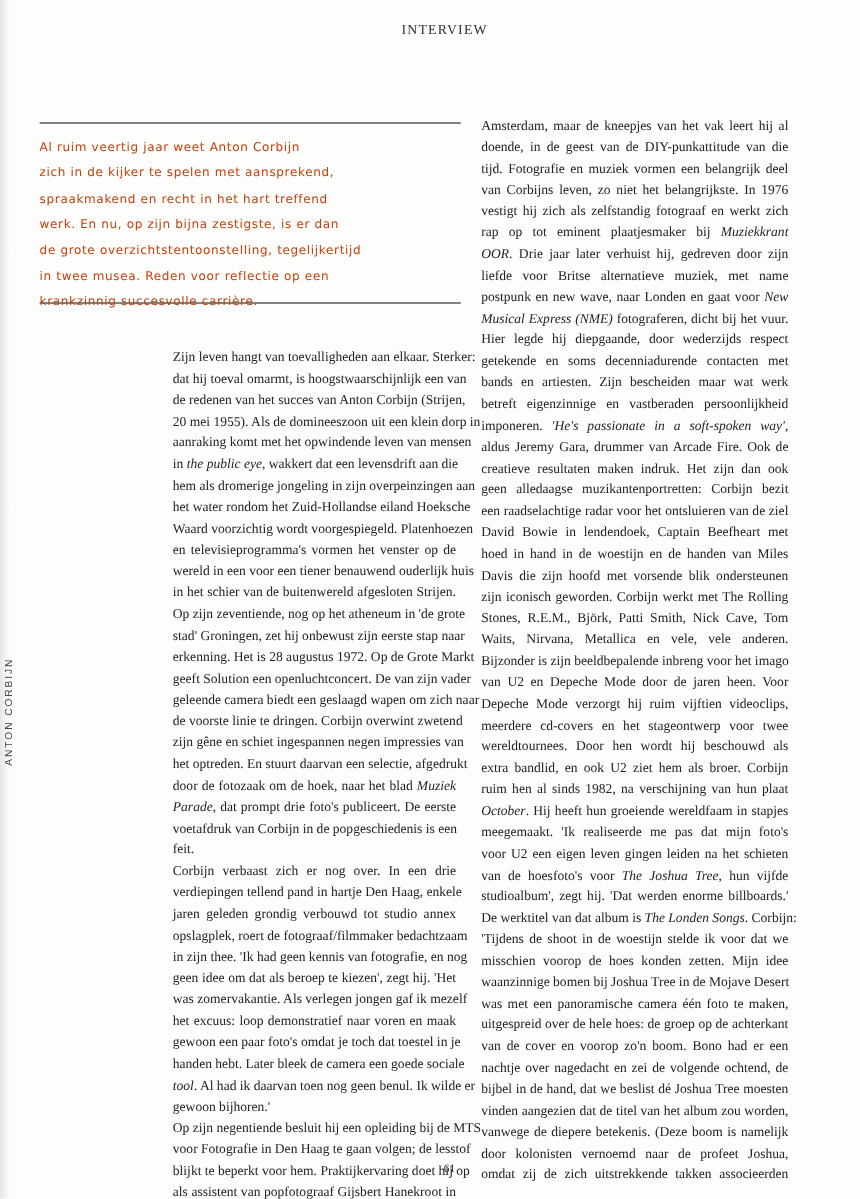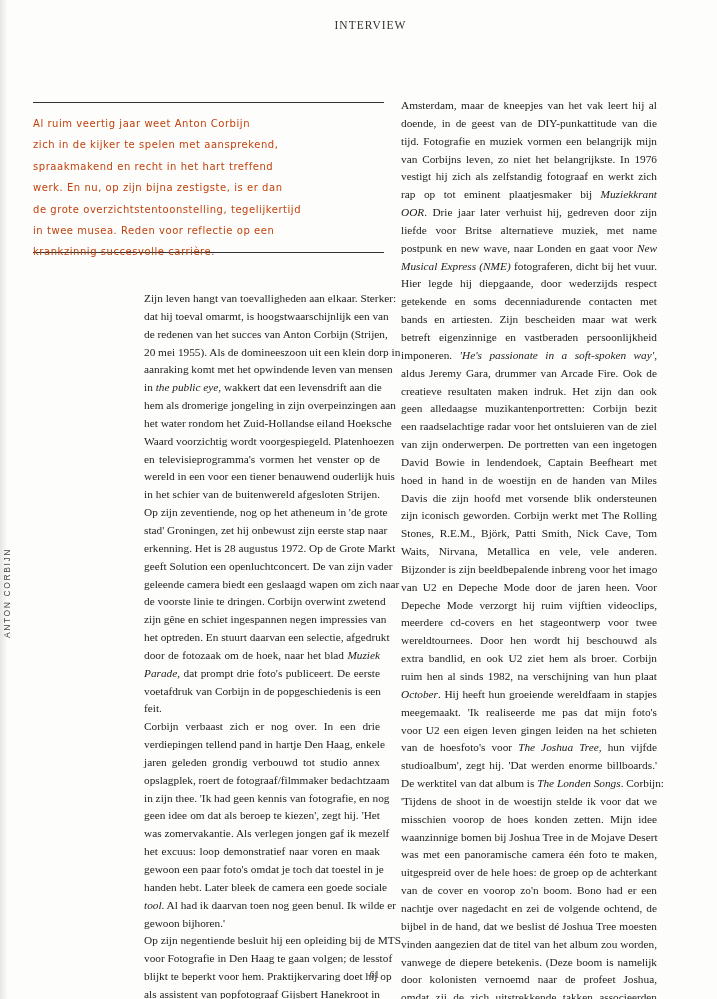--- a/index.html
+++ b/index.html
@@ -124,38 +124,37 @@
     <div class="ln"><em>tool</em><span>. Al had ik daarvan toen nog geen benul. Ik wilde er</span></div>
     <div class="ln last">gewoon bijhoren.'</div>
     <div class="ln">Op zijn negentiende besluit hij een opleiding bij de MTS</div>
     <div class="ln">voor Fotografie in Den Haag te gaan volgen; de lesstof</div>
     <div class="ln">blijkt te beperkt voor hem. Praktijkervaring doet hij op</div>
     <div class="ln">als assistent van popfotograaf Gijsbert Hanekroot in</div>
   </div>
 <div class="col col-right" id="col-right">
     <div class="ln">Amsterdam, maar de kneepjes van het vak leert hij al</div>
     <div class="ln">doende, in de geest van de DIY-punkattitude van die</div>
-    <div class="ln">tijd. Fotografie en muziek vormen een belangrijk mijn</div>
+    <div class="ln">tijd. Fotografie en muziek vormen een belangrijk deel</div>
     <div class="ln">van Corbijns leven, zo niet het belangrijkste. In 1976</div>
     <div class="ln">vestigt hij zich als zelfstandig fotograaf en werkt zich</div>
     <div class="ln"><span>rap op tot eminent plaatjesmaker bij </span><em>Muziekkrant</em></div>
     <div class="ln"><em>OOR</em><span>. Drie jaar later verhuist hij, gedreven door zijn</span></div>
     <div class="ln">liefde voor Britse alternatieve muziek, met name</div>
     <div class="ln"><span>postpunk en new wave, naar Londen en gaat voor </span><em>New</em></div>
     <div class="ln"><em>Musical Express (NME)</em><span> fotograferen, dicht bij het vuur.</span></div>
     <div class="ln">Hier legde hij diepgaande, door wederzijds respect</div>
     <div class="ln">getekende en soms decenniadurende contacten met</div>
     <div class="ln">bands en artiesten. Zijn bescheiden maar wat werk</div>
     <div class="ln">betreft eigenzinnige en vastberaden persoonlijkheid</div>
     <div class="ln"><span>imponeren. </span><em>'He's passionate in a soft-spoken way'</em><span>,</span></div>
     <div class="ln">aldus Jeremy Gara, drummer van Arcade Fire. Ook de</div>
     <div class="ln">creatieve resultaten maken indruk. Het zijn dan ook</div>
     <div class="ln">geen alledaagse muzikantenportretten: Corbijn bezit</div>
     <div class="ln">een raadselachtige radar voor het ontsluieren van de ziel</div>
-    <div class="ln">van zijn onderwerpen. De portretten van een ingetogen</div>
     <div class="ln">David Bowie in lendendoek, Captain Beefheart met</div>
     <div class="ln">hoed in hand in de woestijn en de handen van Miles</div>
     <div class="ln">Davis die zijn hoofd met vorsende blik ondersteunen</div>
     <div class="ln">zijn iconisch geworden. Corbijn werkt met The Rolling</div>
     <div class="ln">Stones, R.E.M., Björk, Patti Smith, Nick Cave, Tom</div>
     <div class="ln">Waits, Nirvana, Metallica en vele, vele anderen.</div>
     <div class="ln">Bijzonder is zijn beeldbepalende inbreng voor het imago</div>
     <div class="ln">van U2 en Depeche Mode door de jaren heen. Voor</div>
     <div class="ln">Depeche Mode verzorgt hij ruim vijftien videoclips,</div>
     <div class="ln">meerdere cd-covers en het stageontwerp voor twee</div>

